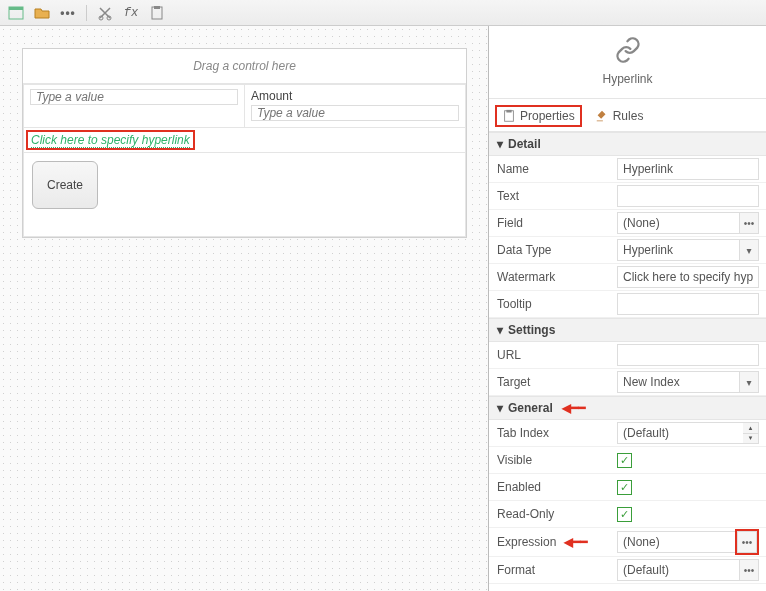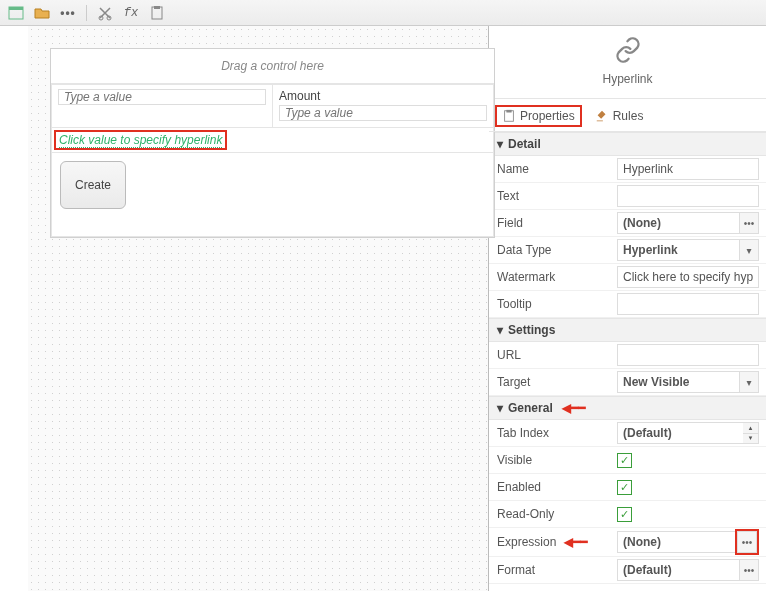--- a/index.html
+++ b/index.html
@@ -1,21 +1,21 @@
 <!DOCTYPE html>
 <html><head>
 <meta charset="utf-8">
 <style>
 * { box-sizing: border-box; margin: 0; padding: 0; }
 body { font-family: "Segoe UI", Arial, sans-serif; font-size: 12px; color: #555; background: #fff; overflow: hidden; width: 766px; height: 591px; }
 .app { display: flex; flex-direction: column; height: 100%; }
 .toolbar { height: 26px; background: linear-gradient(#f5f5f5,#ececec); border-bottom: 1px solid #ccc; display: flex; align-items: center; gap: 10px; padding: 0 8px; }
 .toolbar .ticon { width: 16px; height: 16px; display: inline-flex; align-items: center; justify-content: center; color: #666; cursor: pointer; }
 .toolbar .sep { width: 1px; height: 16px; background: #ccc; }
-.main { flex: 1; display: flex; overflow: hidden; margin-left: 28px; }
+.main { flex: 1; display: flex; overflow: hidden; }
 .canvas-area { flex: 1; position: relative; background-color: #fafafa; background-image: radial-gradient(#d0d0d0 0.7px, transparent 0.7px); background-size: 7px 7px; border-right: 1px solid #bbb; padding: 18px; }
 .form-card { background: #fff; border: 1px solid #d0d0d0; position: absolute; left: 22px; top: 22px; width: 445px; }
 .drop-zone { text-align: center; font-style: italic; color: #888; padding: 10px 0; border-bottom: 1px solid #e5e5e5; }
 .form-row { display: flex; }
 .form-cell { flex: 1; border: 1px solid #e5e5e5; padding: 4px 6px 6px 6px; }
 .form-cell + .form-cell { border-left: none; }
 .form-label { color: #444; margin-bottom: 2px; }
 .form-input { width: 100%; height: 16px; border: 1px solid #ddd; padding: 2px 5px; font-style: italic; color: #aaa; font-size: 12px; }
 .hyperlink-row { border: 1px solid #e5e5e5; border-top: none; padding: 2px; }
 .hyperlink-box { display: inline-block; border: 2px solid #e03020; padding: 1px 3px; }
@@ -30,21 +30,21 @@
 .tab { display: inline-flex; align-items: center; gap: 4px; padding: 2px 5px; color: #555; cursor: pointer; }
 .tab.active { border: 2px solid #e03020; }
 .tab svg { width: 14px; height: 14px; }
 .section-h { background: #f2f2f2; border-top: 1px solid #e5e5e5; border-bottom: 1px solid #e5e5e5; padding: 4px 8px; color: #444; display: flex; align-items: center; gap: 5px; cursor: pointer; font-weight: 600; }
 .arrow-ann { color: #e03020; font-weight: bold; margin-left: 4px; }
 .prop-row { display: flex; align-items: center; border-bottom: 1px solid #f0f0f0; min-height: 27px; padding: 1px 1px 1px 8px; }
 .prop-label { width: 120px; color: #555; }
 .prop-field { flex: 1; display: flex; align-items: center; padding-right: 6px; position: relative; }
 .prop-input { width: 100%; height: 22px; border: 1px solid #ddd; padding: 2px 5px; font-size: 12px; color: #555; }
 .prop-display { flex: 1; height: 22px; border: 1px solid #ddd; padding: 2px 5px; font-size: 12px; color: #555; display: flex; align-items: center; white-space: nowrap; overflow: hidden; }
-.prop-display.nob { border-right: none; font-weight: bold; }
+.prop-display.nob { border-right: none; }
 .trail-btn { width: 20px; height: 22px; border: 1px solid #ddd; background: #f5f5f5; display: inline-flex; align-items: center; justify-content: center; color: #666; cursor: pointer; font-size: 10px; }
 .spinner { width: 16px; height: 22px; border: 1px solid #ddd; border-left: none; background: #f5f5f5; display: flex; flex-direction: column; }
 .spinner div { flex:1; display:flex; align-items:center; justify-content:center; font-size:7px; color:#555; cursor:pointer; }
 .spinner div:first-child { border-bottom:1px solid #ddd; }
 .chk { width: 15px; height: 15px; border: 1px solid #3a9e3a; display: inline-flex; align-items: center; justify-content: center; color: #3a9e3a; font-size: 11px; cursor: pointer; background: #fff; }
 .redbox { border: 2px solid #e03020; padding: 0px; }
 </style>
 </head>
 <body>
 
@@ -87,21 +87,21 @@
           <div class="form-cell">
             <input class="form-input" placeholder="Type a value" style="">
           </div>
           <div class="form-cell">
             <div class="form-label">Amount</div>
             <input class="form-input" placeholder="Type a value" style="">
           </div>
         </div>
         <div class="hyperlink-row">
           <span class="hyperlink-box">
-            <span class="hyperlink-text">Click value to specify hyperlink</span>
+            <span class="hyperlink-text">Click here to specify hyperlink</span>
           </span>
         </div>
         <div class="button-row">
           <button class="create-btn">Create</button>
         </div>
       </div>
     </div>
 
     <div class="panel">
       <div class="panel-header">
@@ -177,21 +177,21 @@
         </div>
       <div class="prop-row">
           <div class="prop-label">URL</div>
           <div class="prop-field">
             <input class="prop-input" value="" style="">
           </div>
         </div>
       <div class="prop-row">
           <div class="prop-label">Target</div>
           <div class="prop-field">
-            <div class="prop-display nob">New Visible</div>
+            <div class="prop-display nob">New Index</div>
             <span class="trail-btn">▾</span>
           </div>
         </div>
 
       <div class="section-h">
           <span>▾</span>
           <span>General</span>
           <span class="arrow-ann">◀━━</span>
         </div>
       <div class="prop-row">

